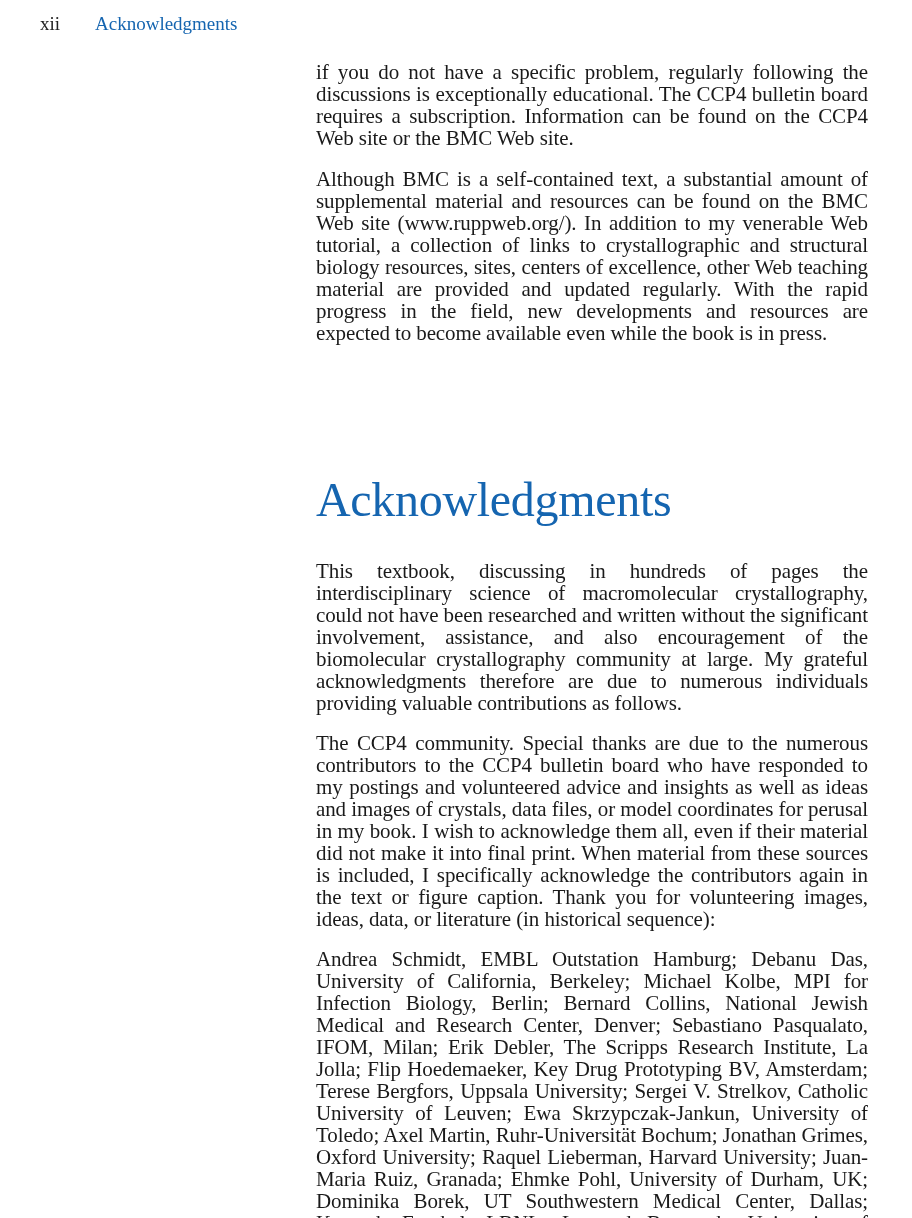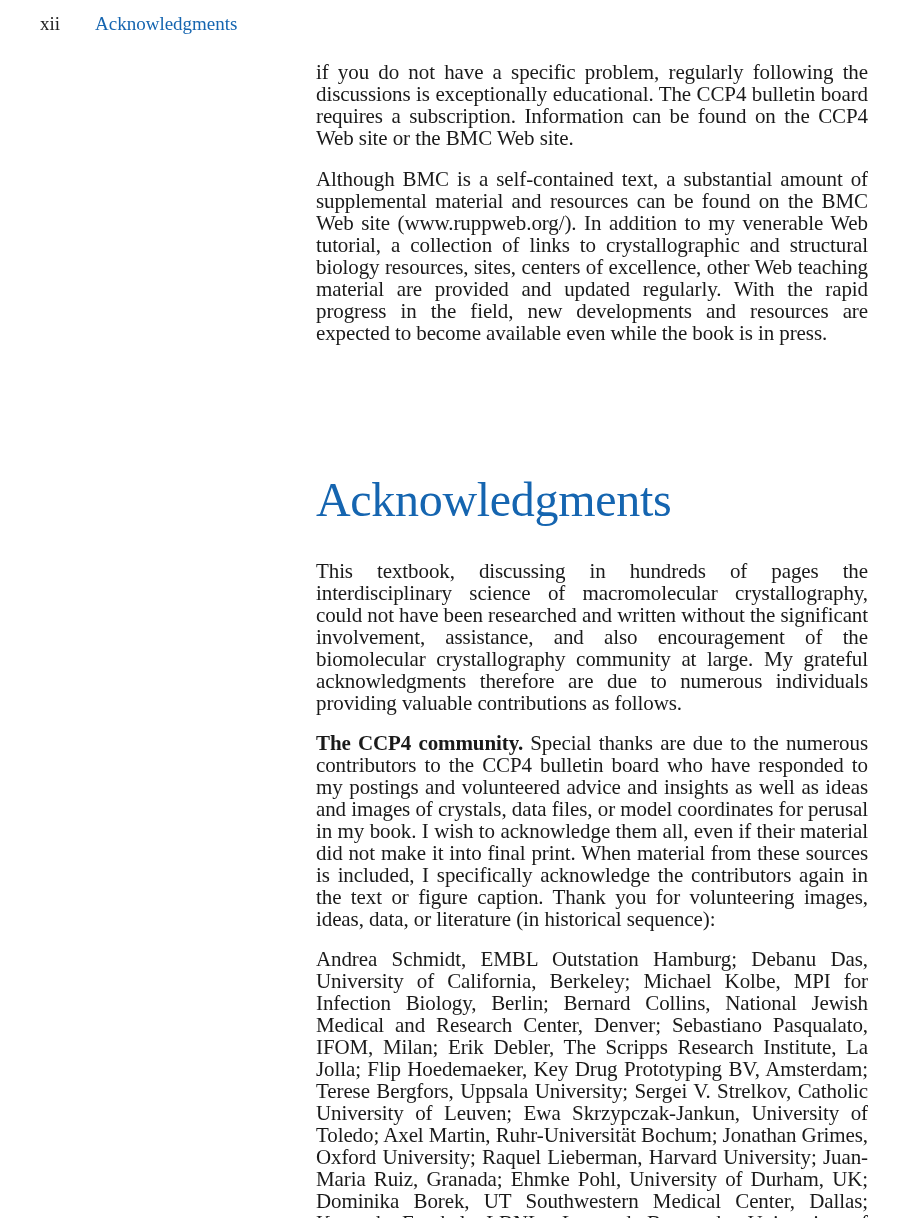--- a/index.html
+++ b/index.html
@@ -54,21 +54,21 @@
     }
     .chapter-title {
       color: #1565b0;
       font-size: 48px;
       font-weight: normal;
       margin: 0;
       line-height: 56px;
       letter-spacing: -0.3px;
     }
     .lead-in {
-      font-weight: bold;
+      font-weight: normal;
     }
   </style>
 </head>
 <body>
 
 <header class="running-header">
   <span class="page-number">xii</span>
   <span class="header-title">Acknowledgments</span>
 </header>
 

